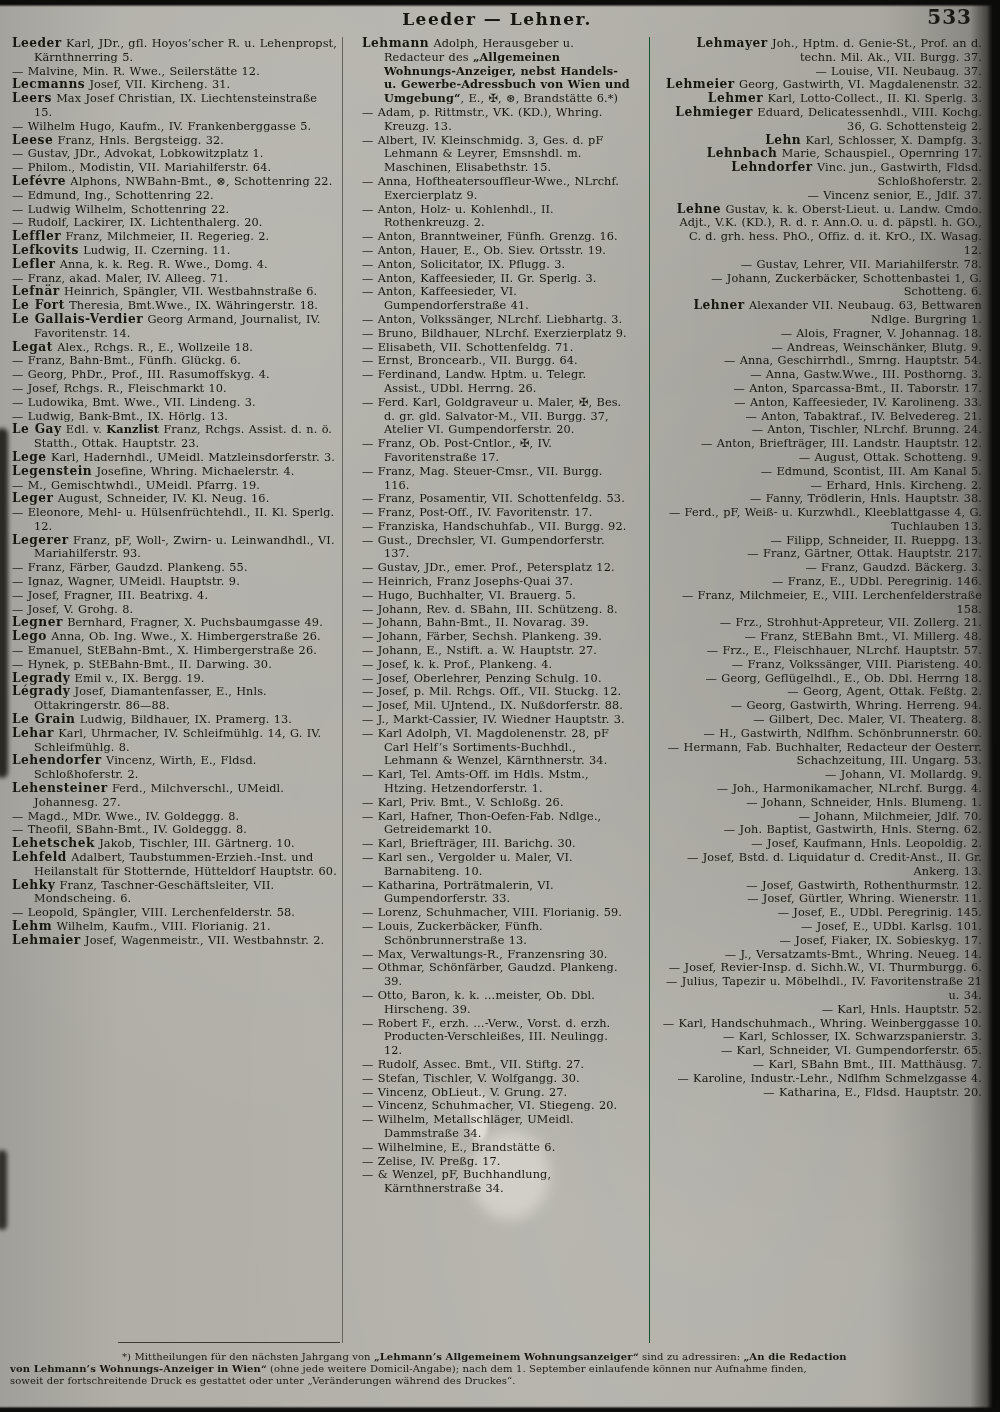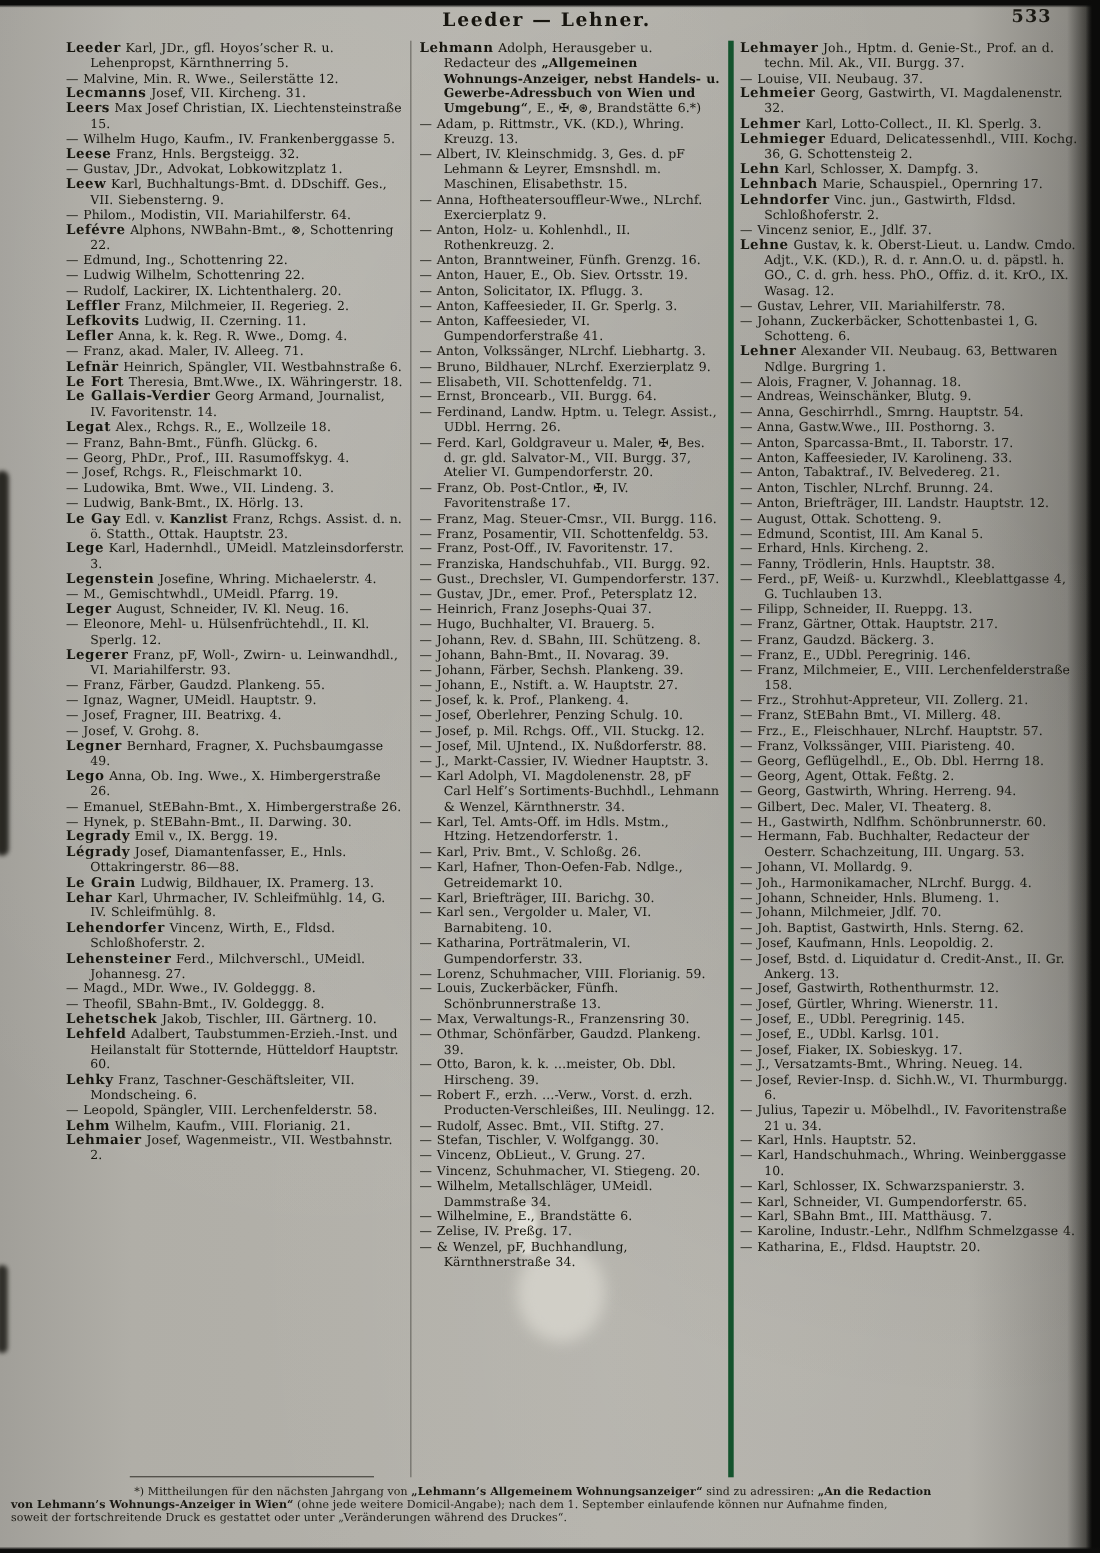--- a/index.html
+++ b/index.html
@@ -23,31 +23,31 @@
   .smudge2{position:absolute;left:-3px;top:1150px;width:10px;height:80px;background:#15140f;border-radius:6px;filter:blur(2px);opacity:.8;}
   .stain1{position:absolute;left:470px;top:1130px;width:80px;height:90px;background:#d6d4cc;border-radius:50%;filter:blur(7px);opacity:.85;}
   .stain2{position:absolute;left:455px;top:1085px;width:34px;height:40px;background:#cfcdc5;border-radius:50%;filter:blur(5px);opacity:.7;}
   .stain3{position:absolute;left:470px;top:1095px;width:18px;height:46px;background:#e3e1d9;border-radius:40%;filter:blur(2px);opacity:.9;}
 
   .header-title{
     position:absolute;top:9px;left:12px;width:970px;text-align:center;
     font-weight:700;font-size:17px;letter-spacing:1.5px;color:#17150f;
   }
   .page-number{
-    position:absolute;top:5px;right:44px;
-    font-weight:700;font-size:16px;color:#1b1913;letter-spacing:1px;
+    position:absolute;top:5px;right:28px;
+    font-weight:700;font-size:20px;color:#1b1913;letter-spacing:1px;
   }
   .columns{
     position:absolute;top:37px;left:8px;width:978px;height:1306px;
     display:flex;color:#17160f;
   }
   .col{overflow:hidden;box-sizing:border-box;}
-  .col1{width:334px;padding:0 5px 0 4px;margin-left:48px;}
-  .col2{width:308px;padding:0 7px;border-left:1px solid #66645e;border-right:5px solid #14532d;}
-  .col3{width:336px;padding:0 4px 0 6px;}
+  .col1{width:334px;padding:0 5px 0 4px;}
+  .col2{width:308px;padding:0 19px;border-left:1px solid #66645e;border-right:1px solid #14532d;}
+  .col3{width:336px;padding:0 4px 0 6px;text-align:right;}
   .entry{
     font-size:11.3px;line-height:13.8px;
     padding-left:22px;text-indent:-22px;
     letter-spacing:.1px;
     word-spacing:.6px;
   }
   .entry b.lead{font-size:12.2px;letter-spacing:.5px;}
   .foot-rule{position:absolute;left:118px;top:1342px;width:222px;border-top:1.4px solid #3e3c36;}
   .footnote{
     position:absolute;left:10px;top:1351px;width:972px;
@@ -70,21 +70,20 @@
 
 <div class="columns">
   <div class="col col1">
       <div class="entry"><b class="lead">Leeder</b> Karl, JDr., gfl. Hoyos’scher R. u. Lehenpropst, Kärnthnerring 5.</div>
       <div class="entry">— Malvine, Min. R. Wwe., Seilerstätte 12.</div>
       <div class="entry"><b class="lead">Lecmanns</b> Josef, VII. Kircheng. 31.</div>
       <div class="entry"><b class="lead">Leers</b> Max Josef Christian, IX. Liechtensteinstraße 15.</div>
       <div class="entry">— Wilhelm Hugo, Kaufm., IV. Frankenberggasse 5.</div>
       <div class="entry"><b class="lead">Leese</b> Franz, Hnls. Bergsteigg. 32.</div>
       <div class="entry">— Gustav, JDr., Advokat, Lobkowitzplatz 1.</div>
-      <div class="entry"><b class="lead">Leew</b> Karl, Buchhaltungs-Bmt. d. DDschiff. Ges., VII. Siebensterng. 9.</div>
       <div class="entry">— Philom., Modistin, VII. Mariahilferstr. 64.</div>
       <div class="entry"><b class="lead">Lefévre</b> Alphons, NWBahn-Bmt., ⊗, Schottenring 22.</div>
       <div class="entry">— Edmund, Ing., Schottenring 22.</div>
       <div class="entry">— Ludwig Wilhelm, Schottenring 22.</div>
       <div class="entry">— Rudolf, Lackirer, IX. Lichtenthalerg. 20.</div>
       <div class="entry"><b class="lead">Leffler</b> Franz, Milchmeier, II. Regerieg. 2.</div>
       <div class="entry"><b class="lead">Lefkovits</b> Ludwig, II. Czerning. 11.</div>
       <div class="entry"><b class="lead">Lefler</b> Anna, k. k. Reg. R. Wwe., Domg. 4.</div>
       <div class="entry">— Franz, akad. Maler, IV. Alleeg. 71.</div>
       <div class="entry"><b class="lead">Lefnär</b> Heinrich, Spängler, VII. Westbahnstraße 6.</div>

